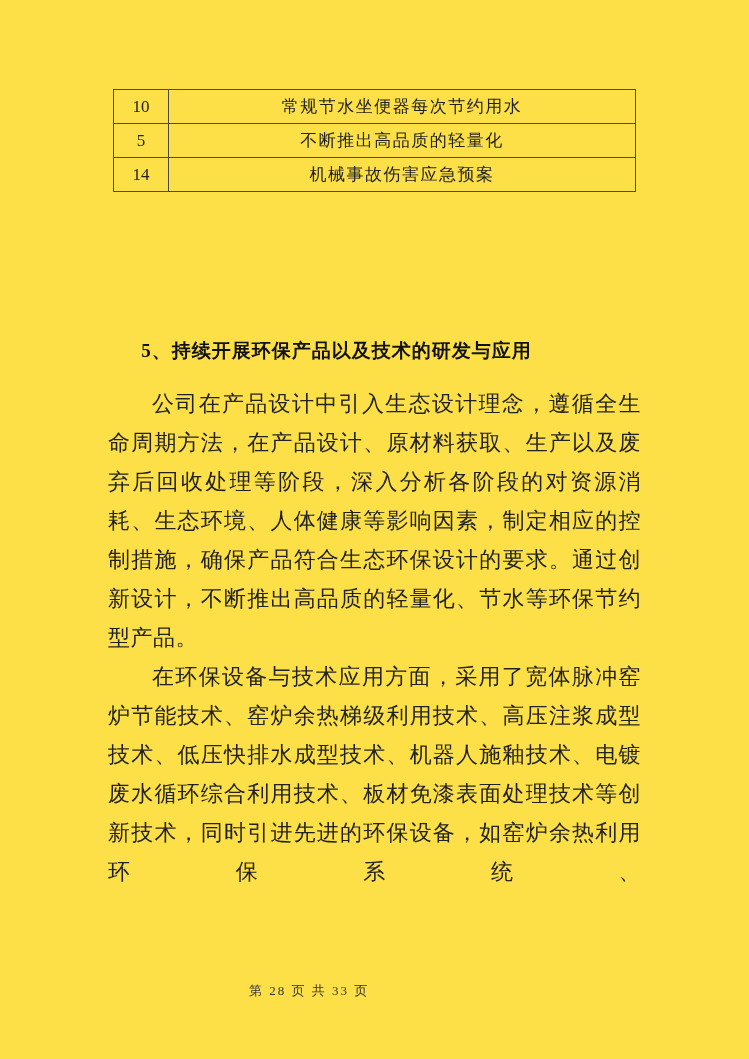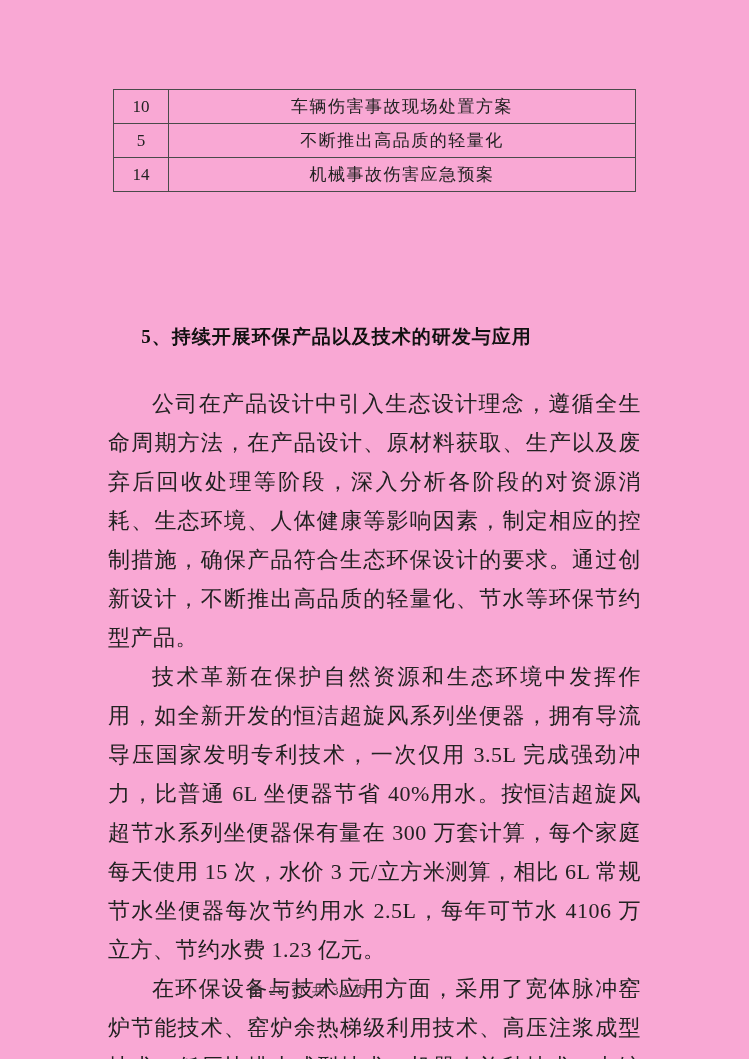--- a/index.html
+++ b/index.html
@@ -8,21 +8,21 @@
     height: 1059px;
     background: #ffffff;
     font-family: "Liberation Serif", "DejaVu Serif", serif;
     color: #1f1f1f;
     overflow: hidden;
   }
   .page {
     position: relative;
     width: 749px;
     height: 1059px;
-    background: #f9a8d4;
+    background: #fde047;
   }
 
   
   .plan-table-wrap {
     position: absolute;
     left: 113px;
     top: 89px;
     width: 523px;
   }
   table.plan-table {
@@ -40,21 +40,21 @@
   }
   table.plan-table td.num-cell {
     width: 55px;
     letter-spacing: 0;
   }
 
   
   .section-heading {
     position: absolute;
     left: 108px;
-    top: 324px;
+    top: 338px;
     width: 533px;
     font-size: 19px;
     font-weight: bold;
     letter-spacing: 1px;
     text-indent: 1.75em;
     color: #111111;
   }
 
   
   .body-text {
@@ -91,37 +91,36 @@
 </head>
 <body>
 
 <div class="page">
 
   <div class="plan-table-wrap">
     <table class="plan-table">
       <tbody>
         <tr>
           <td class="num-cell">10</td>
-          <td>车辆伤害事故现场处置方案</td>
+          <td>常规节水坐便器每次节约用水</td>
         </tr>
         <tr>
           <td class="num-cell">5</td>
           <td>不断推出高品质的轻量化</td>
         </tr>
         <tr>
           <td class="num-cell">14</td>
           <td>机械事故伤害应急预案</td>
         </tr>
       </tbody>
     </table>
   </div>
 
   <h2 class="section-heading">5、持续开展环保产品以及技术的研发与应用</h2>
 
   <div class="body-text">
     <p>公司在产品设计中引入生态设计理念，遵循全生命周期方法，在产品设计、原材料获取、生产以及废弃后回收处理等阶段，深入分析各阶段的对资源消耗、生态环境、人体健康等影响因素，制定相应的控制措施，确保产品符合生态环保设计的要求。通过创新设计，不断推出高品质的轻量化、节水等环保节约型产品。</p>
-    <p>技术革新在保护自然资源和生态环境中发挥作用，如全新开发的恒洁超旋风系列坐便器，拥有导流导压国家发明专利技术，一次仅用 3.5L 完成强劲冲力，比普通 6L 坐便器节省 40%用水。按恒洁超旋风超节水系列坐便器保有量在 300 万套计算，每个家庭每天使用 15 次，水价 3 元/立方米测算，相比 6L 常规节水坐便器每次节约用水 2.5L，每年可节水 4106 万立方、节约水费 1.23 亿元。</p>
     <p class="continues">在环保设备与技术应用方面，采用了宽体脉冲窑炉节能技术、窑炉余热梯级利用技术、高压注浆成型技术、低压快排水成型技术、机器人施釉技术、电镀废水循环综合利用技术、板材免漆表面处理技术等创新技术，同时引进先进的环保设备，如窑炉余热利用环保系统、</p>
   </div>
 
   <div class="page-footer">第 28 页 共 33 页</div>
 
 </div>
 
 </body></html>

